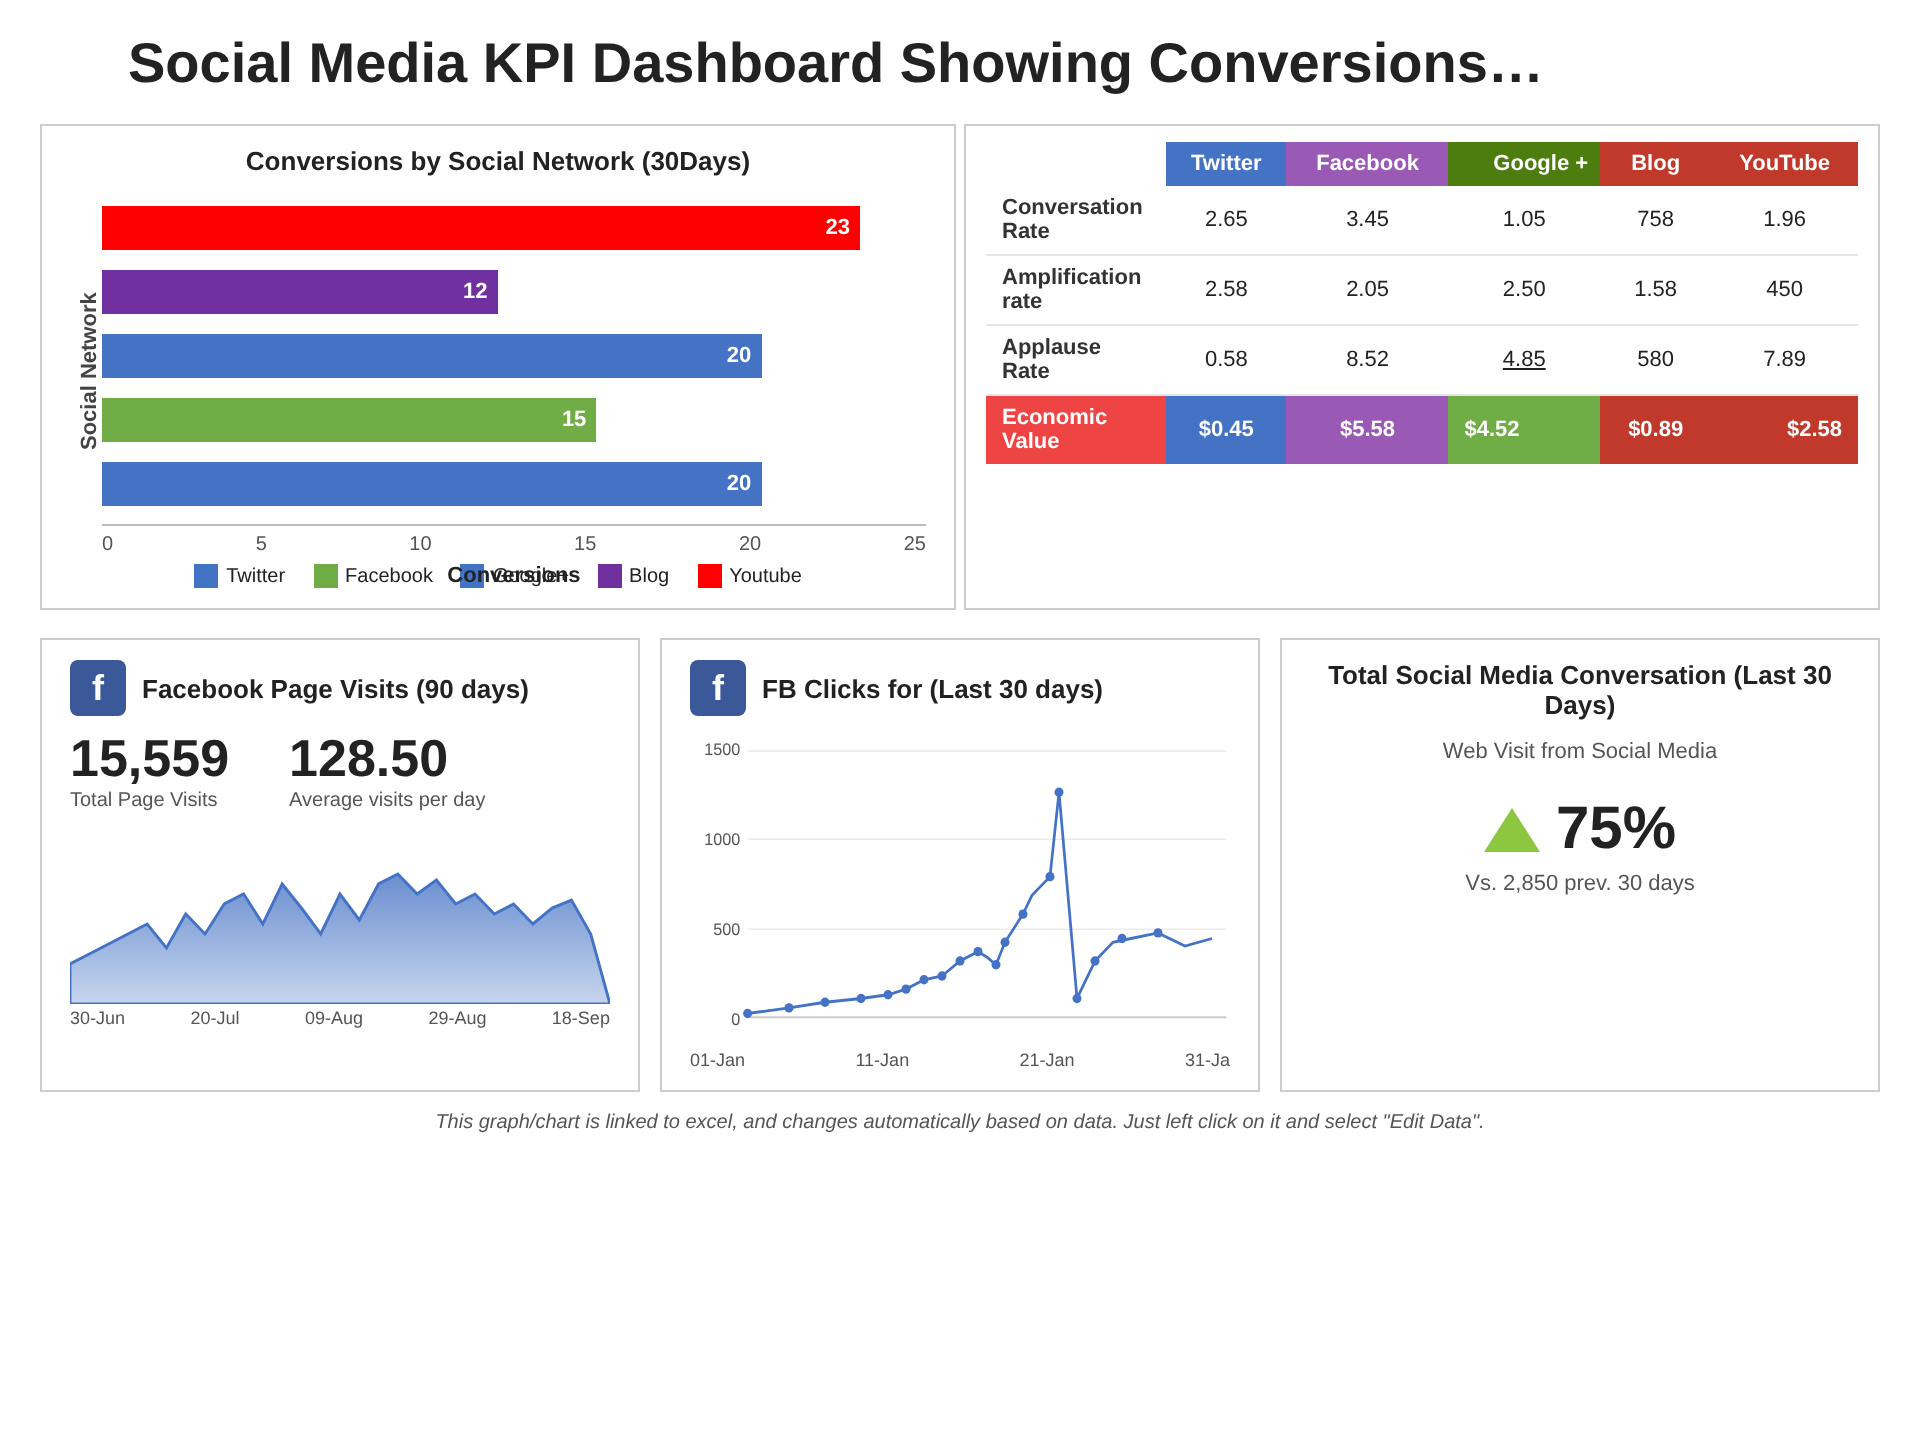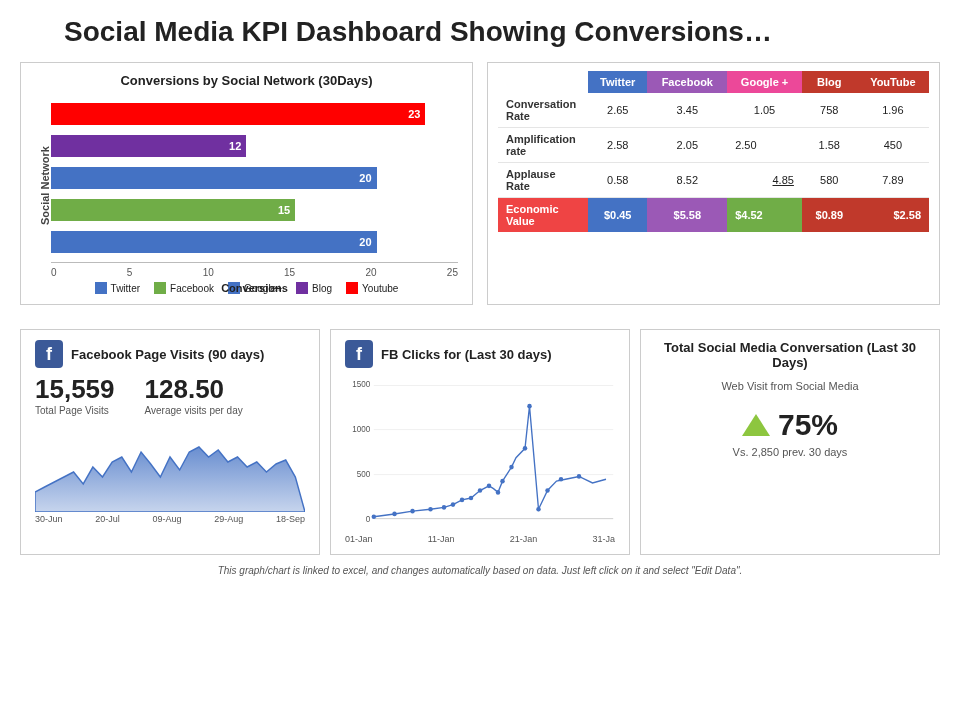--- a/index.html
+++ b/index.html
@@ -15,21 +15,21 @@
       font-size: 28px;
       font-weight: bold;
       margin-bottom: 14px;
       color: #222;
       margin-left: 44px;
     }
     .dashboard-grid {
       display: grid;
       grid-template-columns: 1fr 1fr;
       grid-template-rows: auto auto;
-      gap: 14px;
+      gap: 4px;
     }
     .panel {
       border: 1px solid #ccc;
       background: #fff;
       padding: 10px;
       position: relative;
     }
     
     .bar-chart-panel { padding: 10px 14px; }
     .bar-chart-title {
@@ -325,47 +325,47 @@
       </div>
   </div>
 
   <div class="panel metrics-panel">
     <table class="metrics-table">
       <thead>
         <tr id="metrics-header-row">
           <th style="background:#fff; color:#333; text-align:left; width:90px;"></th>
         <th style="background: rgb(68, 114, 196); color: rgb(255, 255, 255);">Twitter</th>
             <th style="background: rgb(155, 89, 182); color: rgb(255, 255, 255);">Facebook</th>
-            <th style="background: #ec4899; color: rgb(255, 255, 255);">Google +</th>
+            <th style="background: #4d7c0f; color: rgb(255, 255, 255); text-align: right;">Google +</th>
             <th style="background: rgb(192, 57, 43); color: rgb(255, 255, 255);">Blog</th>
             <th style="background: rgb(192, 57, 43); color: rgb(255, 255, 255);">YouTube</th>
           </tr>
       </thead>
       <tbody id="metrics-body">
           <tr>
             <td class="row-label">Conversation Rate</td>
             <td style="text-align: center;">2.65</td>
             <td style="text-align: center;">3.45</td>
             <td style="text-align: center;">1.05</td>
             <td style="text-align: center;">758</td>
             <td style="text-align: center;">1.96</td>
           </tr>
           <tr>
             <td class="row-label">Amplification rate</td>
             <td style="text-align: center;">2.58</td>
             <td style="text-align: center;">2.05</td>
-            <td style="">2.50</td>
+            <td style="text-align: center;">2.50</td>
             <td style="text-align: center;">1.58</td>
             <td style="text-align: center;">450</td>
           </tr>
           <tr>
             <td class="row-label">Applause Rate</td>
             <td style="text-align: center;">0.58</td>
             <td style="text-align: center;">8.52</td>
-            <td style="text-align: right; text-decoration: underline;">4.85</td>
+            <td style="text-align: center; text-decoration: underline;">4.85</td>
             <td style="text-align: center;">580</td>
             <td style="text-align: center;">7.89</td>
           </tr>
           <tr class="highlight-row">
             <td class="row-label" style="background: #ef4444; margin-left: 36px;">Economic Value</td>
             <td style="text-align: center; background: rgb(68, 114, 196); color: rgb(255, 255, 255); font-weight: bold;">$0.45</td>
             <td style="text-align: center; background: rgb(155, 89, 182); color: rgb(255, 255, 255); font-weight: bold;">$5.58</td>
             <td style="text-align: left; background: rgb(112, 173, 71); color: rgb(255, 255, 255); font-weight: bold;">$4.52</td>
             <td style="text-align: center; background: rgb(192, 57, 43); color: rgb(255, 255, 255); font-weight: bold;">$0.89</td>
             <td style="text-align: right; background: rgb(192, 57, 43); color: rgb(255, 255, 255); font-weight: bold;">$2.58</td>

